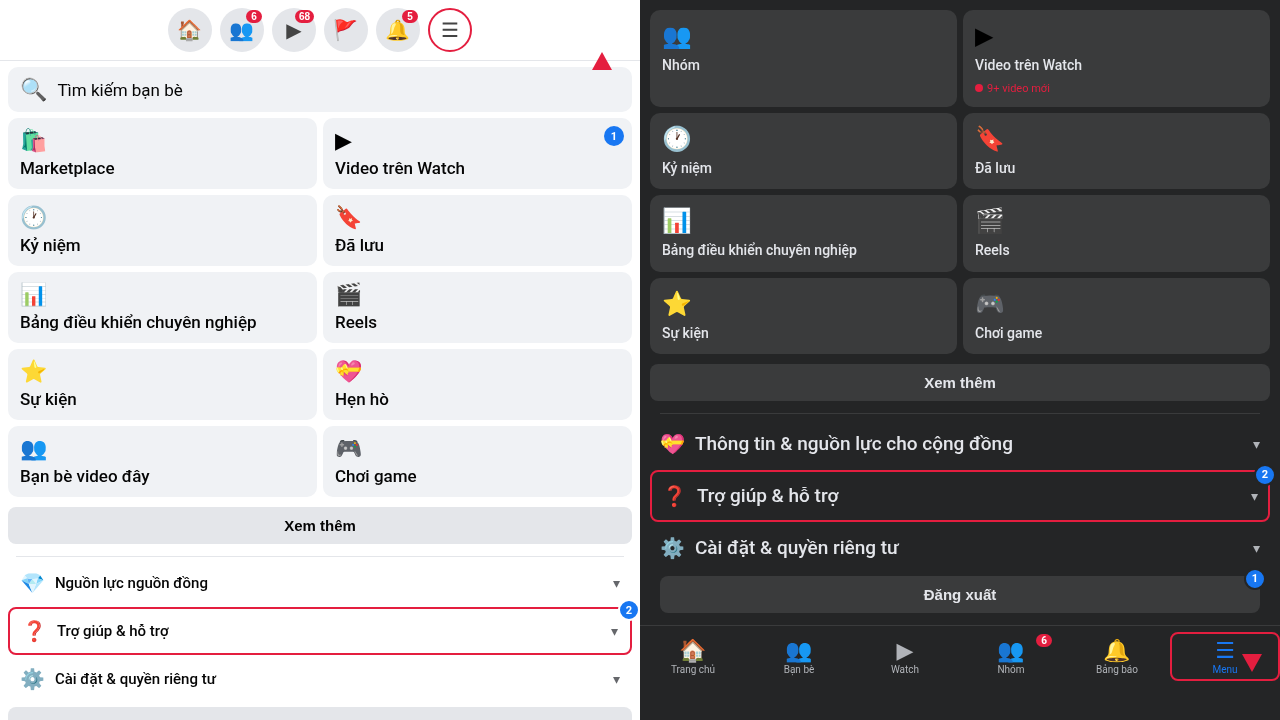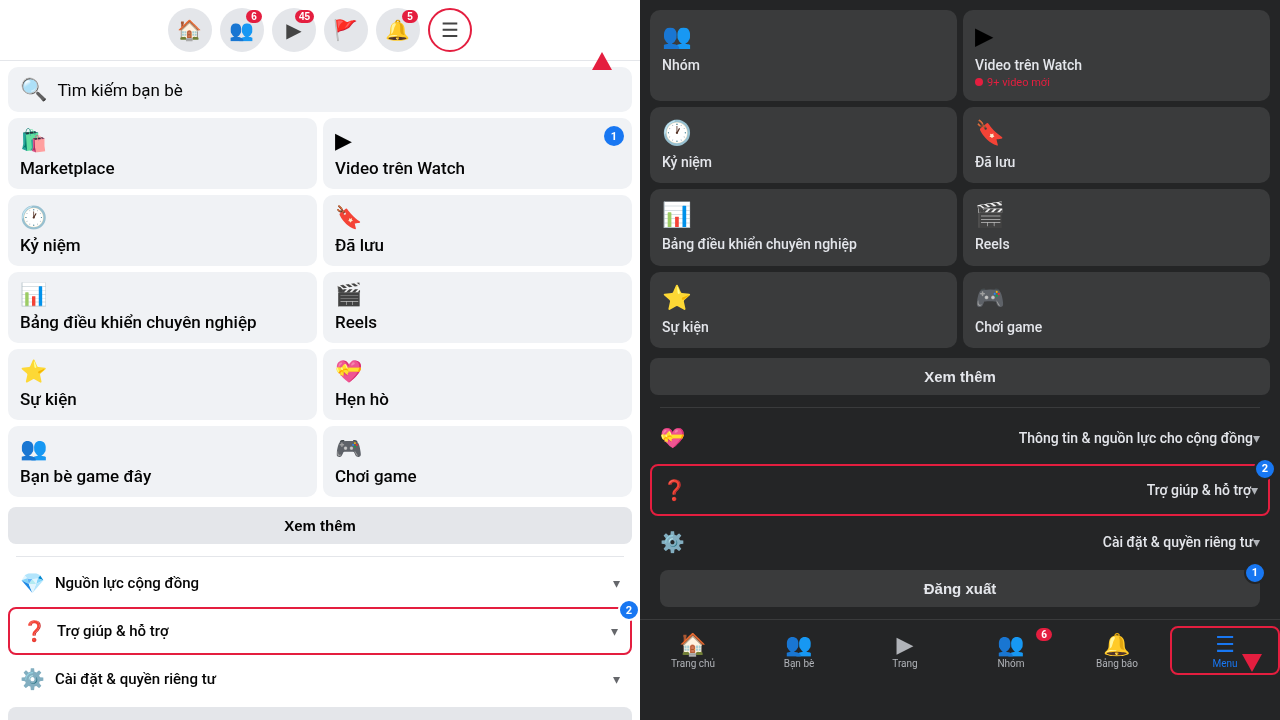--- a/index.html
+++ b/index.html
@@ -226,21 +226,21 @@
       border-radius: 10px;
       padding: 12px;
       display: flex;
       flex-direction: column;
       align-items: flex-start;
       cursor: pointer;
       min-height: 70px;
     }
     .right-grid-item .item-icon { font-size: 24px; margin-bottom: 6px; }
     .right-grid-item .item-label { font-size: 14px; font-weight: 500; color: #e4e6eb; line-height: 1.3; }
-    .right-grid-item .item-sub { font-size: 11px; color: #e41e3f; margin-top: 2px; }
+    .right-grid-item .item-sub { font-size: 11px; color: #e41e3f; margin-top: 8px; }
     .right-grid-item .dot { display: inline-block; width: 8px; height: 8px; background: #e41e3f; border-radius: 50%; margin-right: 4px; }
 
     
     .right-see-more-btn {
       width: 100%;
       background: #3a3b3c;
       border: none;
       border-radius: 8px;
       padding: 10px;
       font-size: 15px;
@@ -253,21 +253,21 @@
     
     .right-section-item {
       display: flex;
       align-items: center;
       padding: 12px 10px;
       cursor: pointer;
       border-radius: 8px;
       margin: 2px 0;
     }
     .right-section-item .s-icon { font-size: 20px; margin-right: 10px; color: #b0b3b8; }
-    .right-section-item .s-label { font-size: 14px; color: #e4e6eb; flex: 1; font-weight: 500; text-align: right; }
+    .right-section-item .s-label { font-size: 19px; color: #e4e6eb; flex: 1; font-weight: 500; }
     .right-section-item .s-chevron { font-size: 14px; color: #b0b3b8; }
     .right-section-item.highlighted {
       border: 2px solid #e41e3f;
       border-radius: 8px;
       position: relative;
     }
 
     
     .bottom-nav {
       position: sticky;
@@ -356,21 +356,21 @@
 <div class="left-panel">
 
   <div class="top-nav">
     <button class="nav-icon-btn">🏠</button>
     <button class="nav-icon-btn">
       👥
       <span class="badge">6</span>
     </button>
     <button class="nav-icon-btn">
       ▶
-      <span class="badge">45</span>
+      <span class="badge">68</span>
     </button>
     <button class="nav-icon-btn">🚩</button>
     <button class="nav-icon-btn">
       🔔
       <span class="badge">5</span>
     </button>
     <button class="nav-icon-btn highlighted">☰</button>
   </div>
 
   <div class="arrow-up"></div>
@@ -428,36 +428,36 @@
       </div>
       <div class="grid-item">
         <span class="item-icon">💝</span>
         <span class="item-label">Hẹn hò</span>
       </div>
     </div>
 
     <div class="grid-2col">
       <div class="grid-item">
         <span class="item-icon">👥</span>
-        <span class="item-label">Bạn bè game đây</span>
+        <span class="item-label">Bạn bè video đây</span>
       </div>
       <div class="grid-item">
         <span class="item-icon">🎮</span>
         <span class="item-label">Chơi game</span>
       </div>
     </div>
 
     <button class="see-more-btn">Xem thêm</button>
 
     <div class="l-divider"></div>
 
     
     <div class="section-item">
       <span class="s-icon">💎</span>
-      <span class="s-label">Nguồn lực cộng đồng</span>
+      <span class="s-label">Nguồn lực nguồn đồng</span>
       <span class="s-chevron">▾</span>
     </div>
 
     <div class="section-item highlighted" style="position:relative">
       <span class="s-icon">❓</span>
       <span class="s-label">Trợ giúp &amp; hỗ trợ</span>
       <span class="s-chevron">▾</span>
       <div class="circle-badge-2">2</div>
     </div>
 
@@ -563,21 +563,21 @@
     <div class="bottom-nav-item">
       <span class="bn-icon">🏠</span>
       <span class="bn-label">Trang chủ</span>
     </div>
     <div class="bottom-nav-item">
       <span class="bn-icon">👥</span>
       <span class="bn-label">Bạn bè</span>
     </div>
     <div class="bottom-nav-item">
       <span class="bn-icon">▶</span>
-      <span class="bn-label">Trang</span>
+      <span class="bn-label">Watch</span>
     </div>
     <div class="bottom-nav-item" style="position:relative">
       <span class="bn-badge">6</span>
       <span class="bn-icon">👥</span>
       <span class="bn-label">Nhóm</span>
     </div>
     <div class="bottom-nav-item">
       <span class="bn-icon">🔔</span>
       <span class="bn-label">Bảng báo</span>
     </div>

